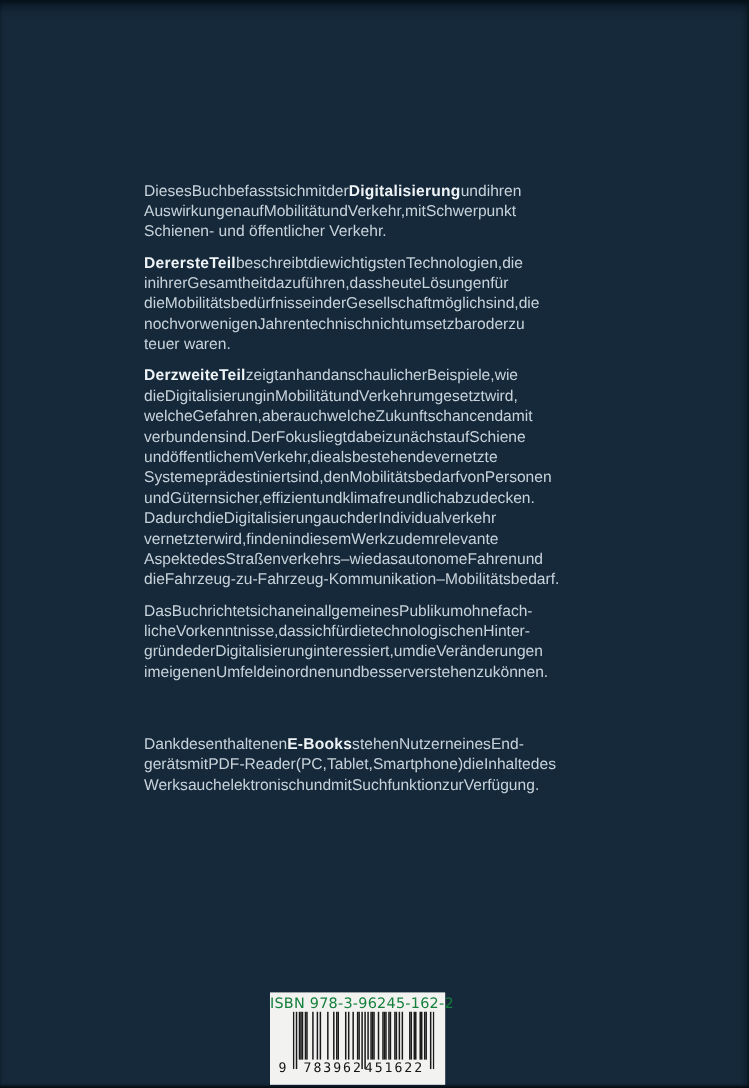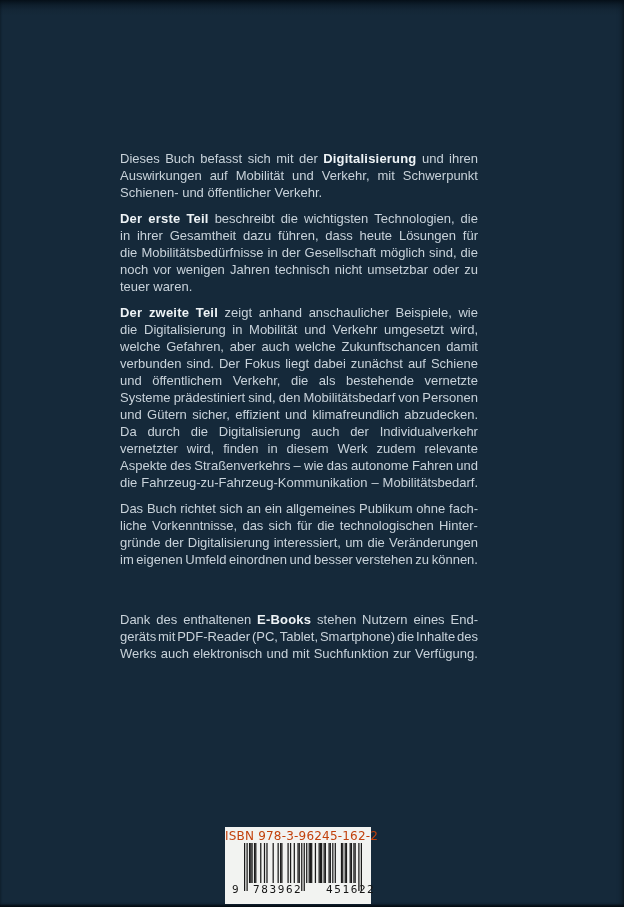--- a/index.html
+++ b/index.html
@@ -48,21 +48,20 @@
     top: 150px;
     width: 358px;
     color: #c8d2da;
     font-size: 13px;
     line-height: 17px;
   }
   .paragraph { margin: 0 0 9px 0; }
   .paragraph:last-child { margin-bottom: 0; margin-top: 43px; }
   .line {
     display: flex;
-    justify-content: space-between;
     white-space: pre;
     height: 17px;
     align-items: baseline;
   }
   .line.plain {
     display: block;
     white-space: normal;
   }
   .line b {
     color: #eef3f6;
@@ -82,42 +81,42 @@
   }
   .isbn-label {
     position: absolute;
     top: 2px;
     left: 0;
     width: 100%;
     text-align: center;
     font-family: "DejaVu Sans", sans-serif;
     font-size: 12px;
     letter-spacing: 0.2px;
-    color: #c2410c;
+    color: #15803d;
     white-space: nowrap;
   }
   .barcode-svg {
     position: absolute;
     left: 19px;
     top: 16px;
   }
   .barcode-digits {
     position: absolute;
     top: 56px;
     left: 0;
     width: 100%;
     height: 14px;
     font-family: "DejaVu Sans Mono", monospace;
     font-size: 11px;
     color: #141414;
   }
   .barcode-digits span { position: absolute; top: 0; letter-spacing: 1.6px; }
   .digit-lead   { left: 7px;  }
   .digits-left  { left: 28px; }
-  .digits-right { left: 101px; }
+  .digits-right { left: 79px; }
 </style>
 </head>
 <body>
 
 <div class="page">
 
   <div class="blurb" id="blurb">
       <div class="paragraph">
         <div class="line"><span>Dieses</span><span>Buch</span><span>befasst</span><span>sich</span><span>mit</span><span>der</span><b>Digitalisierung</b><span>und</span><span>ihren</span></div>
         <div class="line"><span>Auswirkungen</span><span>auf</span><span>Mobilität</span><span>und</span><span>Verkehr,</span><span>mit</span><span>Schwerpunkt</span></div>

